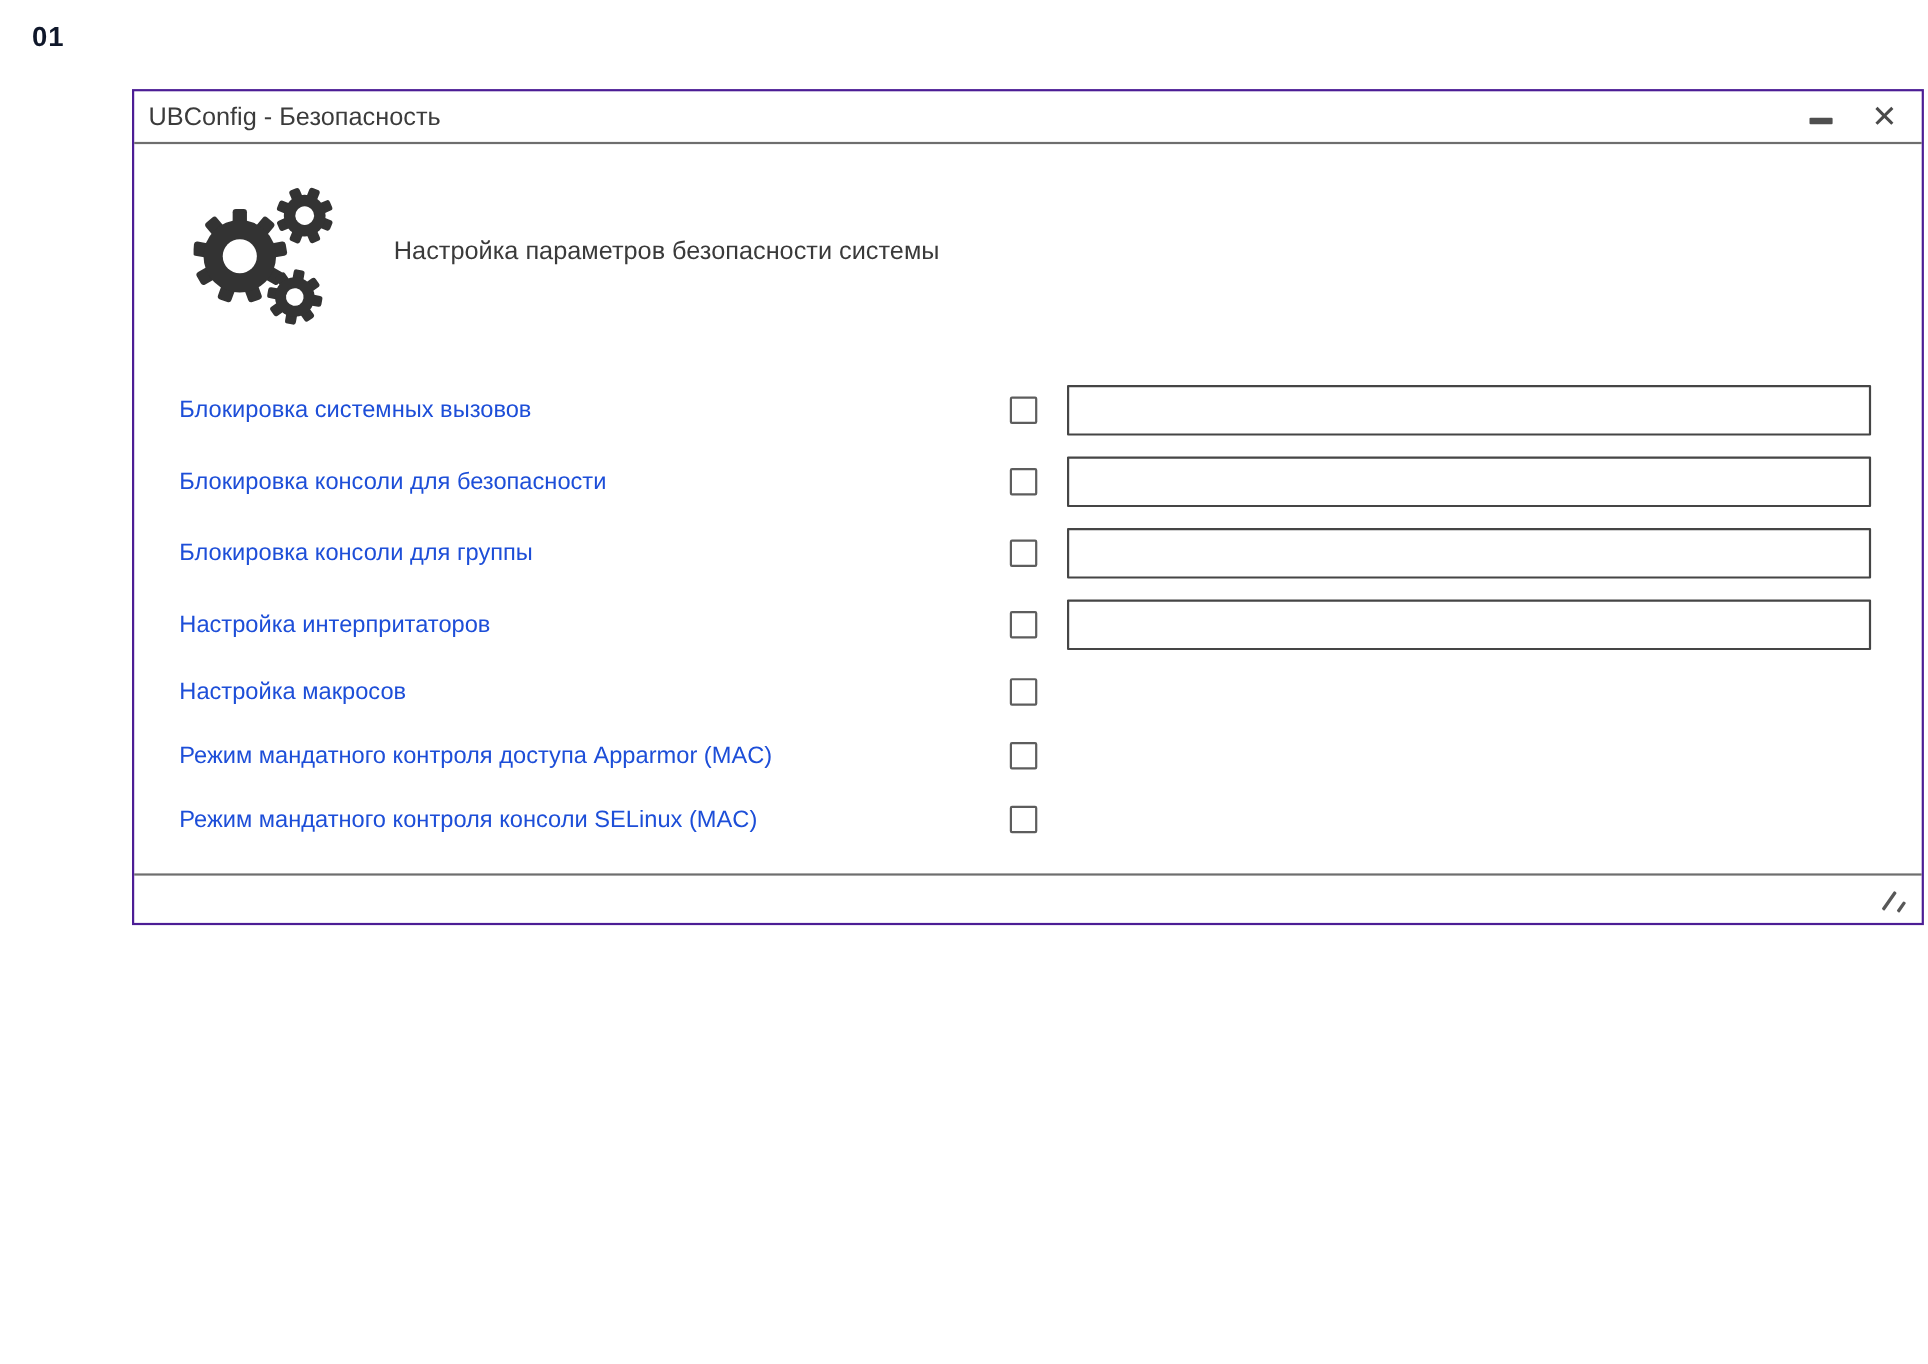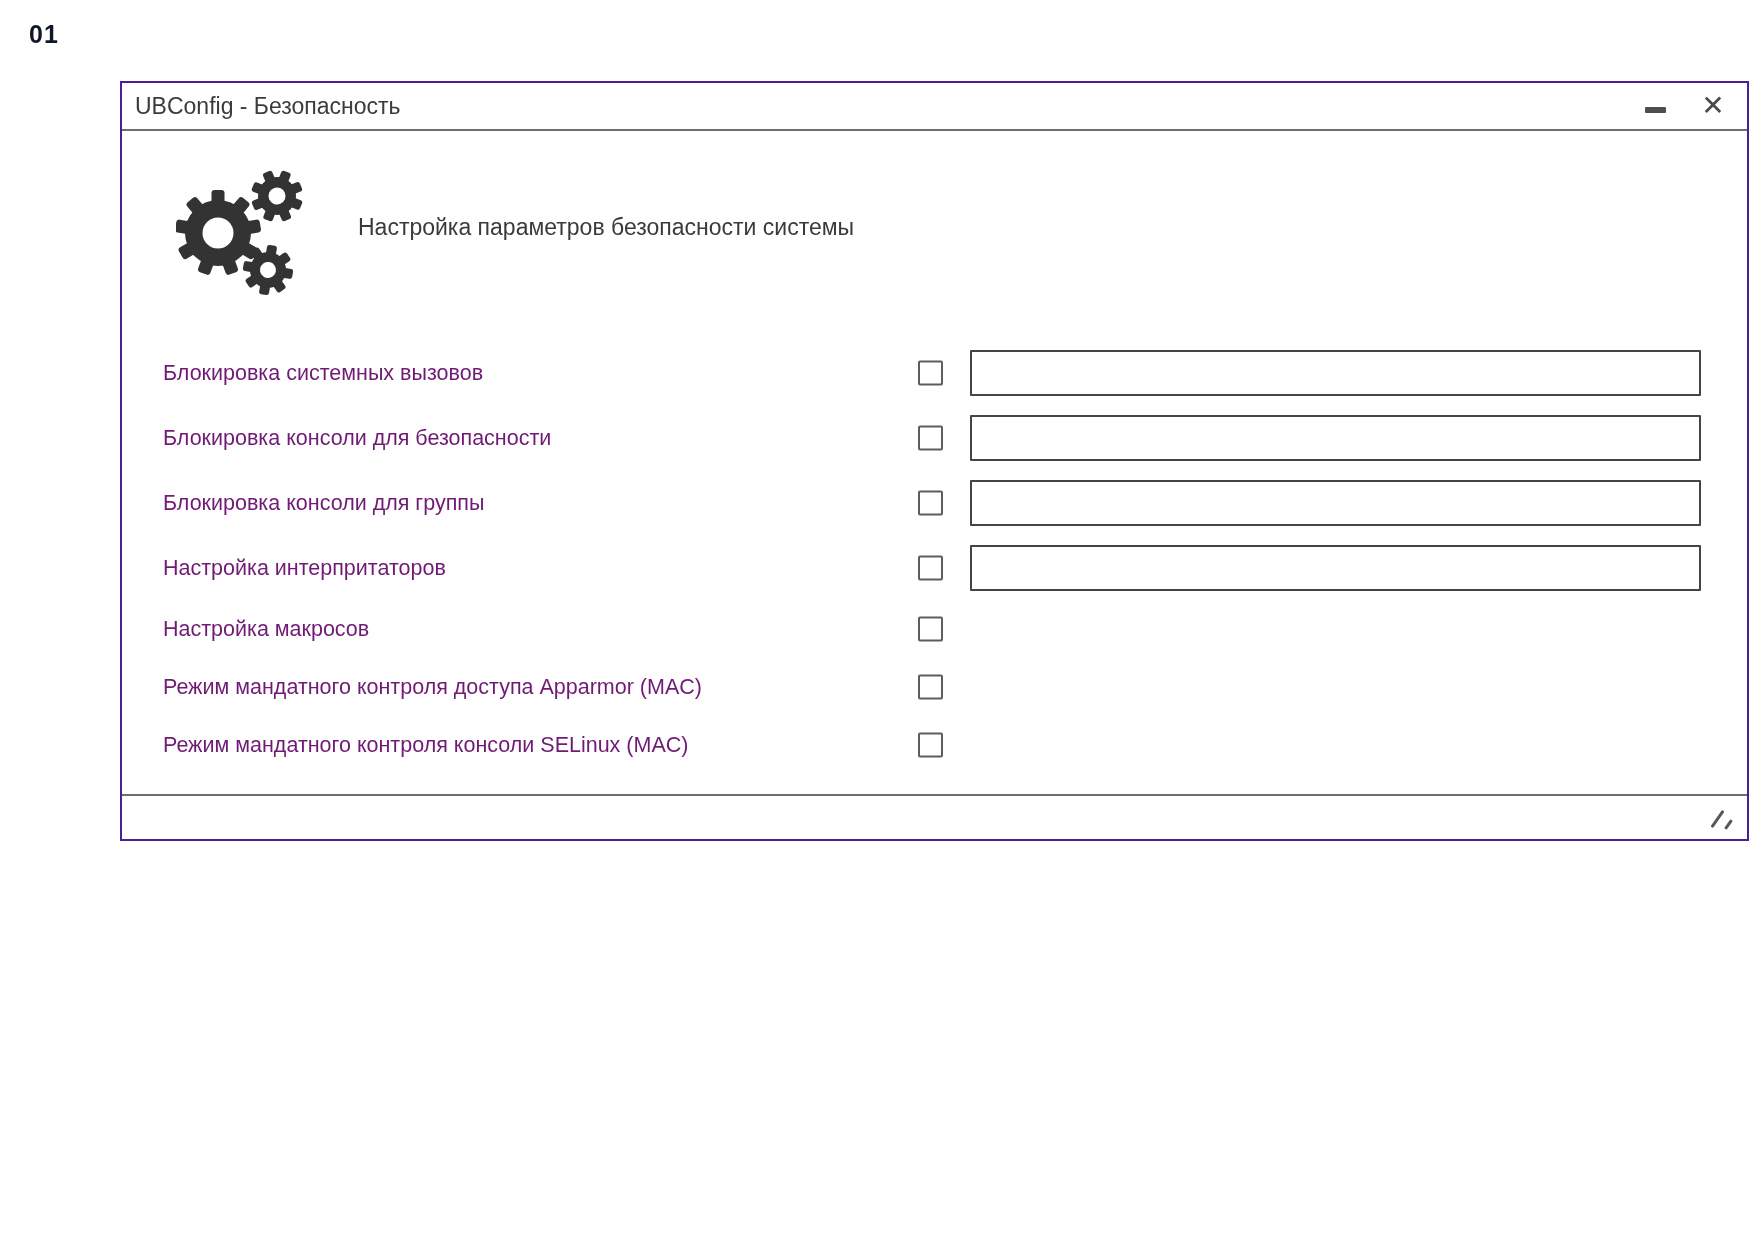--- a/index.html
+++ b/index.html
@@ -44,21 +44,21 @@
     position: absolute; left: 236px; top: 131px;
     font-size: 23px; color: #3a3a3a; white-space: nowrap;
   }
 
   
   .form { position: absolute; left: 41px; top: 257px; width: 1538px; }
   .row { position: relative; height: 58px; }
   .row.has-field { height: 65px; }
   .lbl {
     position: absolute; left: 0; top: 50%; transform: translateY(-50%);
-    font-size: 21.5px; color: #701a75; white-space: nowrap;
+    font-size: 21.5px; color: #1d4ed8; white-space: nowrap;
   }
   .cb {
     position: absolute; left: 755px; top: 50%; transform: translateY(-50%);
     width: 25px; height: 25px; margin: 0;
     -webkit-appearance: none; appearance: none;
     border: 2px solid #5d5d5d; border-radius: 2px; background: #ffffff;
     cursor: pointer; box-sizing: border-box;
   }
   .tf {
     position: absolute; left: 807px; right: 0; top: 50%; transform: translateY(-50%);

